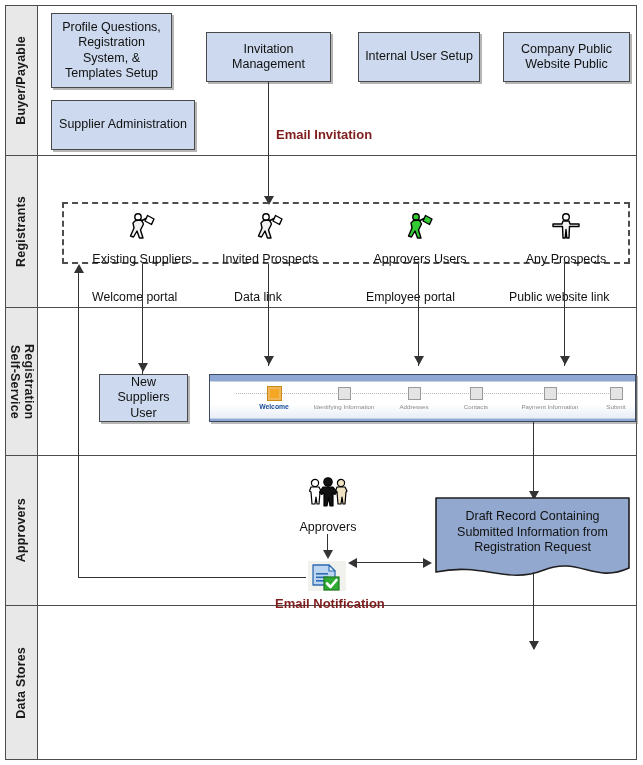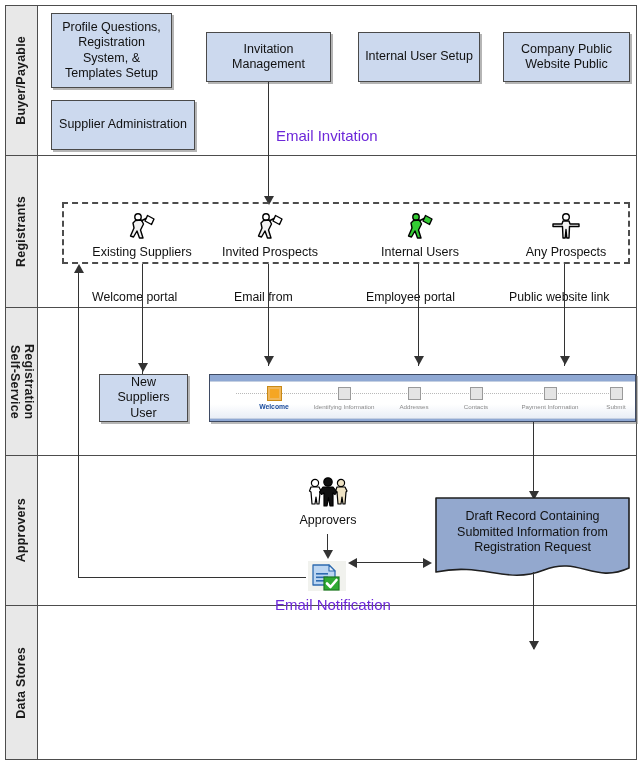--- a/index.html
+++ b/index.html
@@ -92,21 +92,21 @@
   }
   .actor .icon-wrap {
     height: 38px;
     display: flex;
     align-items: flex-end;
     justify-content: center;
   }
   .actor .cap {
     font-size: 12.5px;
     color: #111111;
-    margin-top: 1px;
+    margin-top: 8px;
     white-space: nowrap;
   }
   
   .vline {
     position: absolute;
     width: 0;
     border-left: 1.6px solid #333333;
   }
   .hline {
     position: absolute;
@@ -143,23 +143,23 @@
   }
   
   .flabel {
     position: absolute;
     font-size: 12.3px;
     color: #111111;
     white-space: nowrap;
   }
   .olabel {
     position: absolute;
-    font-size: 15px;
-    font-weight: normal;
-    color: #6d28d9;
+    font-size: 13px;
+    font-weight: bold;
+    color: #7f1d1d;
     white-space: nowrap;
   }
   
   .docshape {
     position: absolute;
   }
   .docshape .doctext {
     position: absolute;
     left: 0;
     width: 100%;
@@ -319,37 +319,37 @@
       <div class="icon-wrap">
         <svg width="34" height="34" viewBox="0 0 34 34" aria-hidden="true">
           <g stroke="#000000" stroke-width="1.4" stroke-linejoin="round">
             <circle cx="13" cy="7" r="3.2" fill="#33cc33"></circle>
             <path d="M10.5 10.5 L16.5 10 L18.5 14 L15.5 20 L18 28 L14.5 28 L12 21 L8.5 27 L5.5 26 L9 18 L8 13 Z" fill="#33cc33"></path>
             <path d="M16 11 L22 8 L24 9.5" fill="none"></path>
             <path d="M22.5 5.5 L29 9 L26.5 14.5 L20 11 Z" fill="#33cc33"></path>
           </g>
         </svg>
       </div>
-      <div class="cap">Internal Users</div>
+      <div class="cap">Approvers Users</div>
     </div>
 
     <div class="actor" style="left:500px;top:200px;">
       <div class="icon-wrap">
         <svg width="32" height="34" viewBox="0 0 32 34" aria-hidden="true">
           <g stroke="#000000" stroke-width="1.4" stroke-linejoin="round">
             <circle cx="16" cy="7" r="3.3" fill="#ffffff"></circle>
             <path d="M13 11 L19 11 L20 14 L29 14 L29 16.5 L19.5 16.5 L19 28 L16.8 28 L16 19.5 L15.2 28 L13 28 L12.5 16.5 L3 16.5 L3 14 L12 14 Z" fill="#f2f2f2"></path>
           </g>
         </svg>
       </div>
       <div class="cap">Any Prospects</div>
     </div>
 
     <div class="flabel" style="left:86px;top:284px;">Welcome portal</div>
-    <div class="flabel" style="left:228px;top:284px;">Email from</div>
+    <div class="flabel" style="left:228px;top:284px;">Data link</div>
     <div class="flabel" style="left:360px;top:284px;">Employee portal</div>
     <div class="flabel" style="left:503px;top:284px;">Public website link</div>
 
     <div class="vline" style="left:136px;top:258px;height:110px;"></div>
     <div class="arrow-down" style="left:132px;top:357px;"></div>
 
     <div class="vline" style="left:262px;top:258px;height:102px;"></div>
     <div class="arrow-down" style="left:258px;top:350px;"></div>
 
     <div class="vline" style="left:412px;top:258px;height:102px;"></div>

